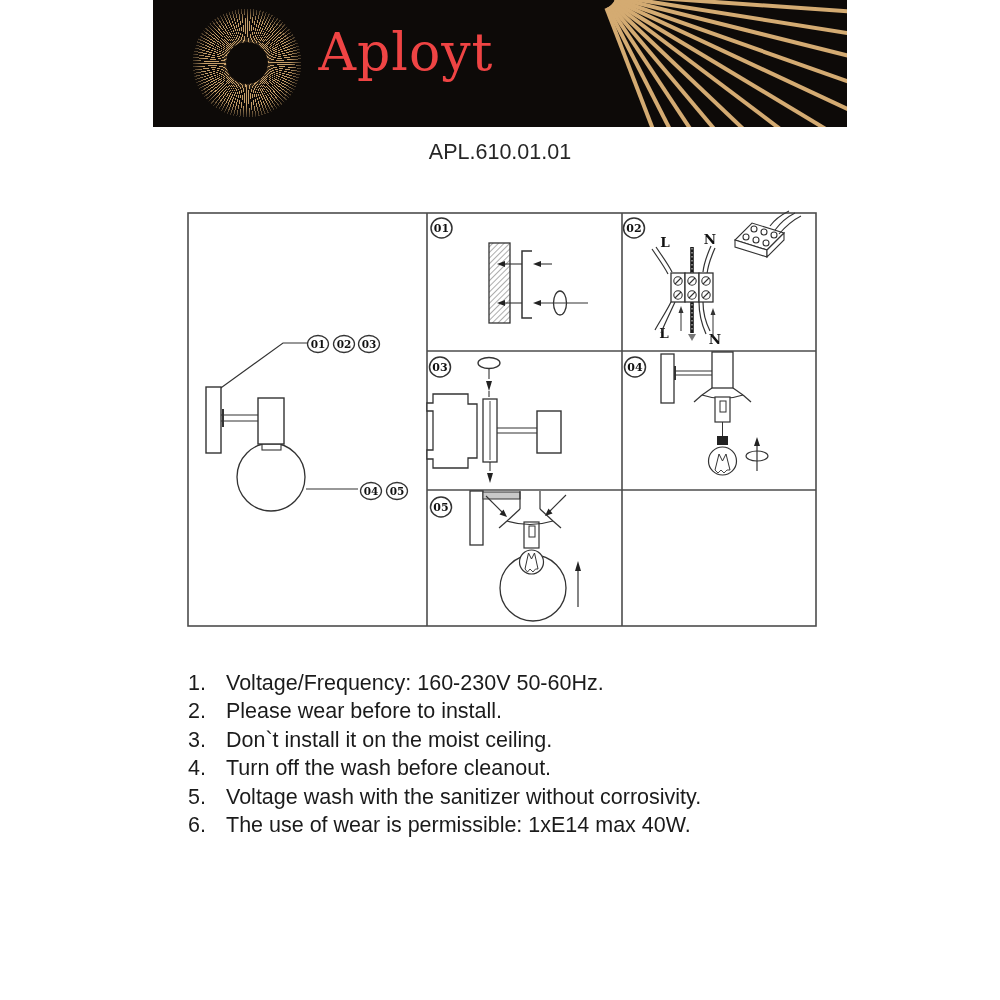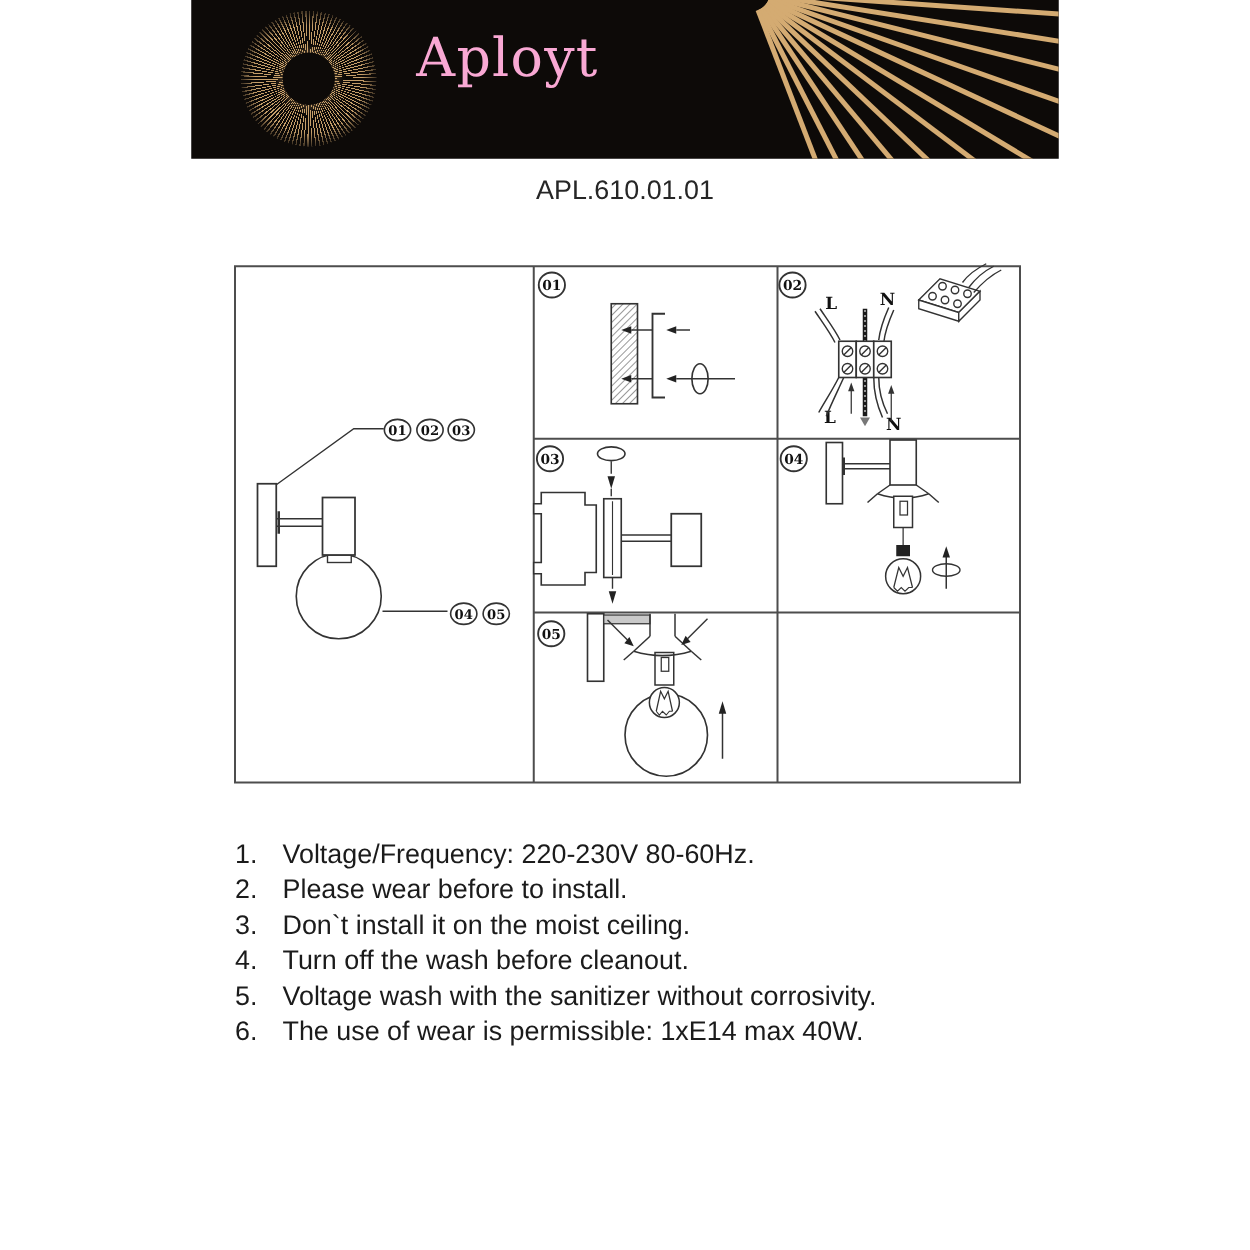--- a/index.html
+++ b/index.html
@@ -20,22 +20,22 @@
     content:"";position:absolute;inset:0;border-radius:50%;
     background:radial-gradient(circle,rgba(13,10,8,0) 56%,#0d0a08 76%);
   }
   .burst-core{
     position:absolute;left:50%;top:50%;width:42px;height:42px;
     transform:translate(-50%,-50%);border-radius:50%;background:#0d0a08;
     box-shadow:0 0 7px 2px rgba(214,173,116,.35);z-index:2;
   }
   .brand{
     position:absolute;left:163px;top:24px;width:180px;text-align:center;
-    font-family:"DejaVu Serif",serif;font-size:43px;line-height:1.1;
-    color:#f9a8d4;letter-spacing:1px;
+    font-family:"DejaVu Serif",serif;font-size:52px;line-height:1.1;
+    color:#ef4444;letter-spacing:1px;
   }
   .corner-rays{position:absolute;left:0;top:0;width:694px;height:127px;}
   
   .title-block{position:absolute;left:0;top:137px;width:1000px;text-align:center;color:#262626;}
   .title-main{font-size:23px;font-weight:500;letter-spacing:.2px;}
   .title-model{font-size:21.5px;margin-top:3px;}
   
   .diagram{position:absolute;left:185px;top:210px;width:635px;height:420px;}
   
   .instructions{position:absolute;left:188px;top:669px;width:680px;color:#1b1b1b;}
@@ -284,21 +284,21 @@
       <g>
         <line x1="578" y1="607" x2="578" y2="570" stroke-width="1.2"></line>
         <polygon points="578,561 575,571 581,571" fill="#222" stroke="none"></polygon>
       </g>
     </g>
   </svg>
 
   <div class="instructions">
     <div class="instr-row">
       <span class="instr-num">1.</span>
-      <span class="instr-text">Voltage/Frequency: 220-230V 80-60Hz.</span>
+      <span class="instr-text">Voltage/Frequency: 160-230V 50-60Hz.</span>
     </div>
     <div class="instr-row">
       <span class="instr-num">2.</span>
       <span class="instr-text">Please wear before to install.</span>
     </div>
     <div class="instr-row">
       <span class="instr-num">3.</span>
       <span class="instr-text">Don`t install it on the moist ceiling.</span>
     </div>
     <div class="instr-row">

